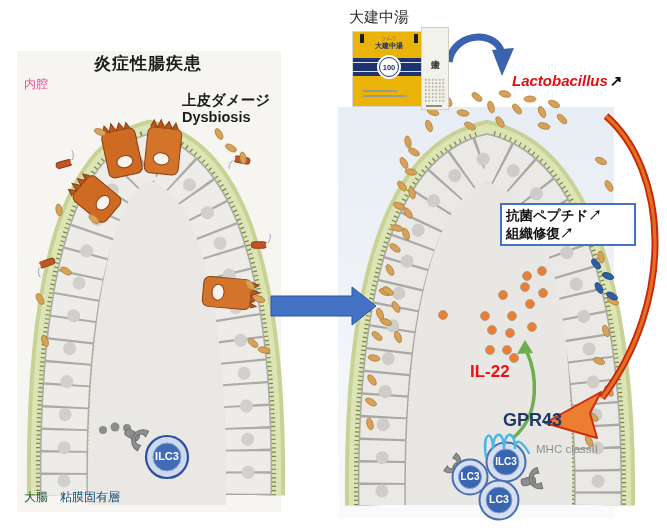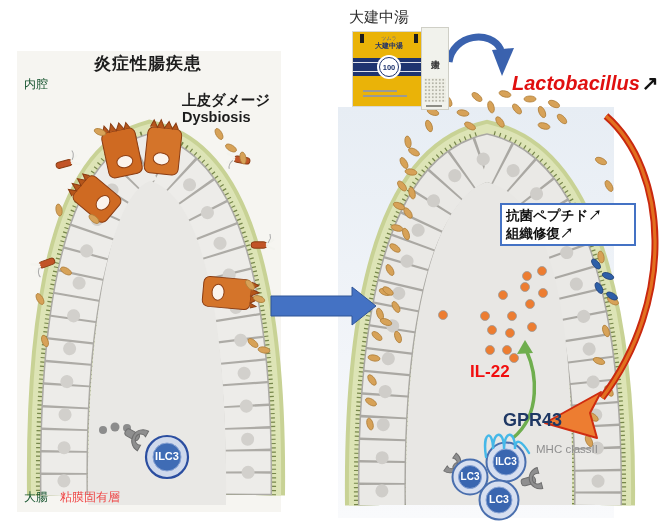--- a/index.html
+++ b/index.html
@@ -1,26 +1,26 @@
 <!DOCTYPE html>
 <html><head>
 <meta charset="utf-8">
 <style>
   html,body{margin:0;padding:0;background:#fff;}
   #stage{position:relative;width:667px;height:532px;background:#fff;overflow:hidden;
          font-family:"Liberation Sans", sans-serif;}
   #art{position:absolute;left:0;top:0;}
   .txt{position:absolute;white-space:nowrap;line-height:1.15;}
   .title-left{left:94px;top:54px;font-size:17px;font-weight:bold;color:#1c1c1c;letter-spacing:1px;}
-  .lumen{left:24px;top:78px;font-size:12px;color:#14532d;text-align:right;}
+  .lumen{left:24px;top:78px;font-size:12px;color:#ec4899;text-align:right;}
   .damage{left:182px;top:92px;font-size:14.5px;font-weight:bold;color:#1c1c1c;}
   .organ{left:24px;top:491px;font-size:12px;color:#14532d;}
-  .mucosa{left:60px;top:491px;font-size:12px;color:#ef4444;text-align:right;}
+  .mucosa{left:60px;top:491px;font-size:12px;color:#0c4a6e;text-align:right;}
   .med-label{left:349px;top:8px;font-size:15px;color:#2e2e2e;}
-  .lacto{left:512px;top:72px;font-size:20px;font-weight:bold;font-style:italic;color:#e01010;}
+  .lacto{left:512px;top:72px;font-size:15px;font-weight:bold;font-style:italic;color:#e01010;}
   .lacto .up{font-style:normal;color:#111;margin-left:2px;}
   .propionate{left:543px;top:97px;font-size:14px;color:#161616;}
   .amp-box{position:absolute;left:500px;top:203px;width:124px;background:#fff;
            border:2px solid #4472c4;padding:2px 4px;line-height:1.3;}
   .amp-box div{font-size:13.5px;font-weight:bold;color:#111;white-space:nowrap;}
   .il22{left:470px;top:362px;font-size:17px;font-weight:bold;color:#f10f0f;}
   .gpr43{left:503px;top:410px;font-size:18px;font-weight:bold;color:#1f3864;}
   .mhc{left:536px;top:443px;font-size:11.5px;color:#8f8f8f;}
   .cell-label{position:absolute;text-align:center;color:#fff;font-weight:bold;}
   .cl-main{left:146px;top:450px;width:42px;font-size:11px;}

